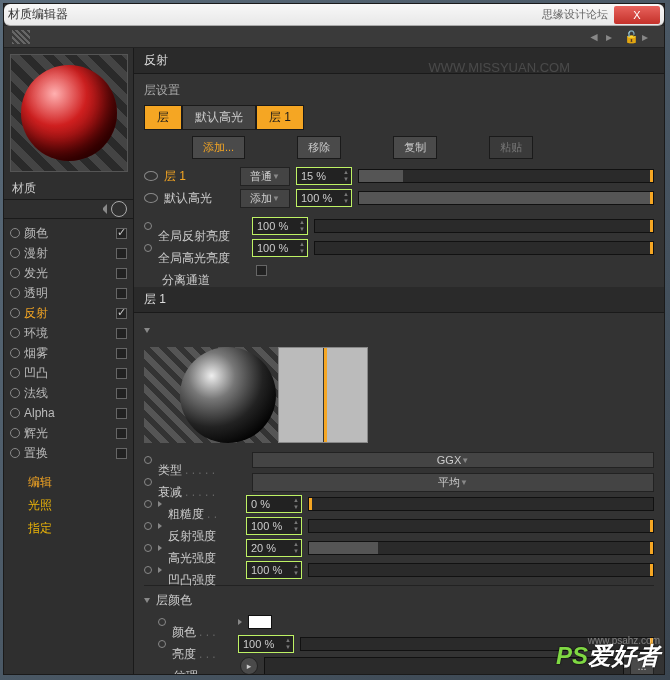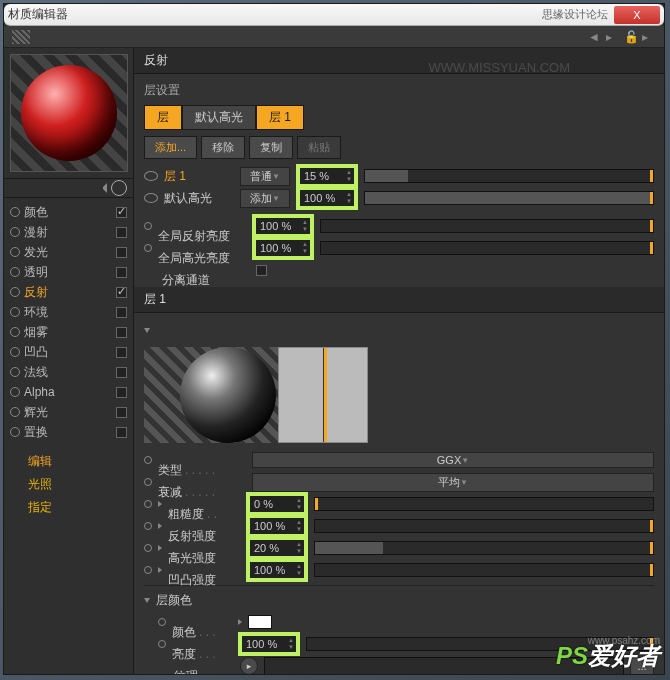--- a/index.html
+++ b/index.html
@@ -31,31 +31,31 @@
 .editor-links div { font-size: 12px; color: #eab308; padding: 3px 18px; }
 .editor-links .active { color: #f5a623; }
 .main { flex: 1; background: #333; overflow-y: auto; padding: 0; }
 .section-header { background: #2a2a2a; padding: 4px 10px; font-size: 12px; color: #ddd; border-bottom: 1px solid #1a1a1a; }
 .inner { padding: 6px 10px; }
 .sub-label { font-size: 12px; color: #aaa; padding: 2px 0 6px 0; }
 .tabs { display: flex; gap: 0; margin-bottom: 6px; }
 .tab { padding: 3px 12px; font-size: 12px; background: #444; color: #ccc; border: 1px solid #1a1a1a; cursor: pointer; }
 .tab.active { background: #f5a623; color: #1a1a1a; }
 .btn-row { display: flex; gap: 4px; margin-bottom: 6px; }
-.btn { padding: 3px 10px; font-size: 11px; background: #4a4a4a; color: #ccc; border: 1px solid #1a1a1a; cursor: pointer; }
+.btn { padding: 3px 10px; font-size: 11px; background: #4a4a4a; color: #ccc; border: 1px solid #1a1a1a; cursor: pointer; margin-left: 48px; }
 .btn.primary { color: #f5a623; }
 .btn.dim { background: #3a3a3a; color: #777; }
 .layer-row { display: flex; align-items: center; gap: 6px; height: 22px; font-size: 12px; color: #ccc; }
 .eye { width: 14px; height: 10px; border: 1px solid #888; border-radius: 50%; position: relative; }
 .layer-name { width: 70px; }
 .layer-name.active { color: #f5a623; }
 .dropdown { background: #444; border: 1px solid #222; padding: 1px 6px; font-size: 11px; color: #ccc; min-width: 50px; display: flex; justify-content: center; align-items: center; }
 .dropdown .dd-arrow { font-size: 8px; color: #888; }
 .dropdown.wide { flex: 1; }
-.pct-box { display: flex; align-items: center; background: #222; border: 4px solid #bef264; }
+.pct-box { display: flex; align-items: center; background: #222; border: 1px solid #bef264; }
 .pct-box input { width: 44px; background: transparent; border: none; color: #ccc; font-size: 11px; padding: 2px 4px; text-align: left; }
 .spinner { width: 10px; display: flex; flex-direction: column; }
 .spinner div { height: 7px; font-size: 6px; color: #777; text-align: center; line-height: 7px; }
 .slider-area { flex: 1; height: 14px; background: #2a2a2a; border: 1px solid #111; position: relative; }
 .slider-cap { position: absolute; right: 0; top: 0; bottom: 0; width: 3px; background: #f5a623; }
 .slider-fill { position: absolute; left: 0; top: 0; bottom: 0; background: #555; }
 .param-row { display: flex; align-items: center; gap: 6px; height: 22px; font-size: 12px; color: #ccc; }
 .param-row .lbl { width: 88px; display: flex; align-items: center; gap: 3px; margin-top: 20px; }
 .dot { width: 8px; height: 8px; border: 1px solid #888; border-radius: 50%; }
 .tri { width: 0; height: 0; border-left: 4px solid #888; border-top: 3px solid transparent; border-bottom: 3px solid transparent; }
@@ -93,20 +93,21 @@
       <span class="tbicon">▸</span>
       <span class="tbicon">🔓</span>
       <span class="tbicon">▸</span>
     </div>
   </div>
   <div class="body">
     <div class="sidebar">
       <div class="preview">
         <div class="ball"></div>
       </div>
+      <div class="sidebar-label">材质</div>
       <div class="sidebar-divider">
         <div class="arrow-tag"></div>
         <div class="target-icon"></div>
       </div>
       <div class="channel-list">
         <div class="channel">
             <span class="radio"></span>
             <span>颜色</span>
             <span class="cbox checked"></span>
           </div>

